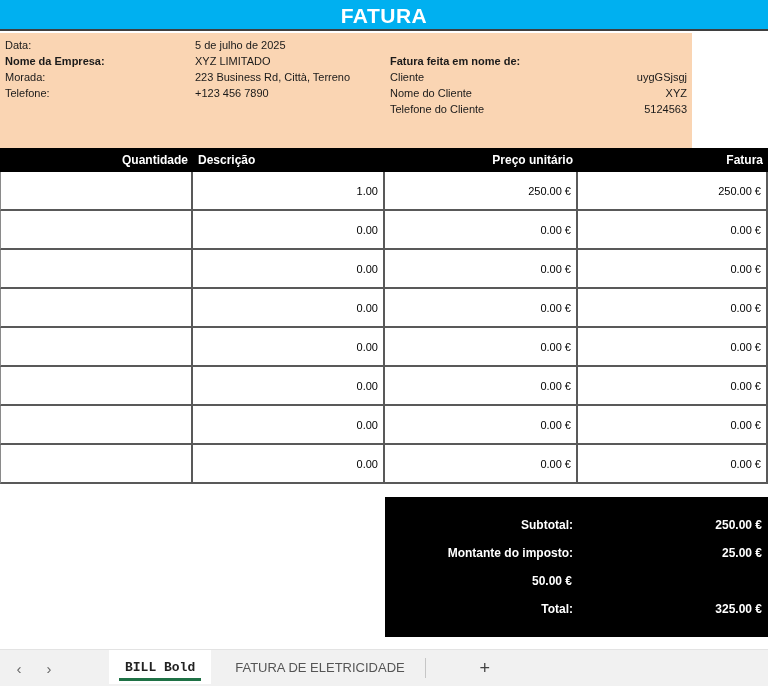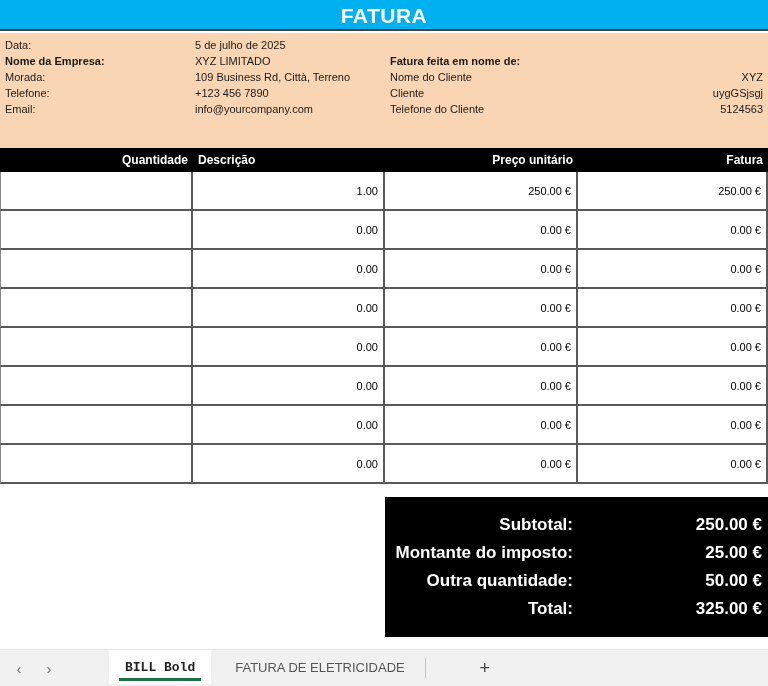--- a/index.html
+++ b/index.html
@@ -10,21 +10,21 @@
   
   .title-band {
     position:absolute; left:0; top:0; width:768px; height:31px;
     background:#00B0F0; border-top:2px solid #00B0F0; border-bottom:2px solid #3f3f3f;
     display:flex; align-items:center; justify-content:center;
   }
   .title-band .title { color:#ffffff; font-size:21px; font-weight:bold; letter-spacing:0.5px; }
 
   
   .info-section {
-    position:absolute; left:0; top:33px; width:768px; height:115px;
+    position:absolute; left:0; top:33px; width:692px; height:115px;
     background:#FAD5B3; font-size:11px; color:#1a1a1a;
   }
   .company-block { position:absolute; left:5px; top:4px; width:380px; }
   .info-row { display:flex; height:16px; line-height:16px; }
   .info-row .lbl { width:190px; flex:0 0 190px; }
   .info-row.bold-row .lbl { font-weight:bold; }
   .client-block { position:absolute; left:390px; top:20px; right:5px; }
   .client-heading { height:16px; line-height:16px; font-weight:bold; }
   .client-row { display:flex; justify-content:space-between; height:16px; line-height:16px; }
 
@@ -43,21 +43,21 @@
   .td {
     border-right:2px solid #595959; border-bottom:2px solid #595959;
     font-size:11px; color:#000000; text-align:right;
     display:flex; align-items:center; justify-content:flex-end; padding:0 5px;
   }
   .td.desc { border-left:1px solid #8a8a8a; justify-content:flex-start; text-align:left; }
 
   
   .summary {
     position:absolute; left:385px; top:497px; width:383px; height:140px;
-    background:#000000; color:#ffffff; font-weight:bold; font-size:17px;
+    background:#000000; color:#ffffff; font-weight:bold; font-size:12px;
     display:flex; flex-direction:column; justify-content:center;
   }
   .summary-row { display:grid; grid-template-columns:193px 1fr; height:28px; align-items:center; }
   .summary-row .s-lbl { text-align:right; padding-right:5px; }
   .summary-row .s-val { text-align:right; padding-right:6px; }
 
   
   .tabbar {
     position:absolute; left:0; bottom:0; width:768px; height:37px;
     background:#f1f1f1; border-top:1px solid #e3e3e3;
@@ -99,41 +99,37 @@
       <div class="info-row">
         <span class="lbl">Data:</span>
         <span class="val">5 de julho de 2025</span>
       </div>
       <div class="info-row bold-row">
         <span class="lbl">Nome da Empresa:</span>
         <span class="val">XYZ LIMITADO</span>
       </div>
       <div class="info-row">
         <span class="lbl">Morada:</span>
-        <span class="val">109 Business Rd, Città, Terreno</span>
+        <span class="val">223 Business Rd, Città, Terreno</span>
       </div>
       <div class="info-row">
         <span class="lbl">Telefone:</span>
         <span class="val">+123 456 7890</span>
       </div>
-      <div class="info-row">
-        <span class="lbl">Email:</span>
-        <span class="val">info@yourcompany.com</span>
-      </div>
     </div>
 
     <div class="client-block">
       <div class="client-heading">Fatura feita em nome de:</div>
       <div class="client-row">
+        <span>Cliente</span>
+        <span>uygGSjsgj</span>
+      </div>
+      <div class="client-row">
         <span>Nome do Cliente</span>
         <span>XYZ</span>
-      </div>
-      <div class="client-row">
-        <span>Cliente</span>
-        <span>uygGSjsgj</span>
       </div>
       <div class="client-row">
         <span>Telefone do Cliente</span>
         <span>5124563</span>
       </div>
     </div>
   </div>
 
   <div class="table-header">
     <div class="th">Quantidade</div>
@@ -196,21 +192,20 @@
   <div class="summary">
     <div class="summary-row">
       <span class="s-lbl">Subtotal:</span>
       <span class="s-val">250.00 €</span>
     </div>
     <div class="summary-row">
       <span class="s-lbl">Montante do imposto:</span>
       <span class="s-val">25.00 €</span>
     </div>
     <div class="summary-row">
-      <span class="s-lbl">Outra quantidade:</span>
       <span class="s-val">50.00 €</span>
     </div>
     <div class="summary-row">
       <span class="s-lbl">Total:</span>
       <span class="s-val">325.00 €</span>
     </div>
   </div>
 
   <div class="tabbar">
     <span class="nav-arrow prev">‹</span>

